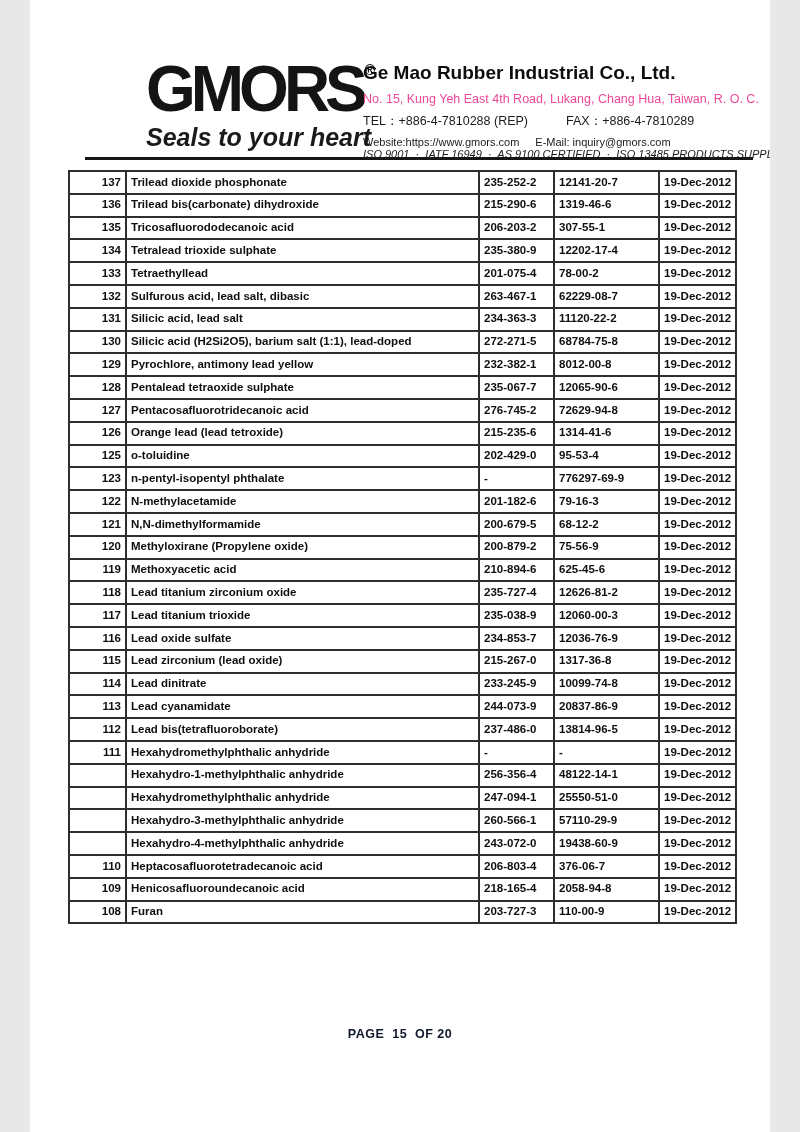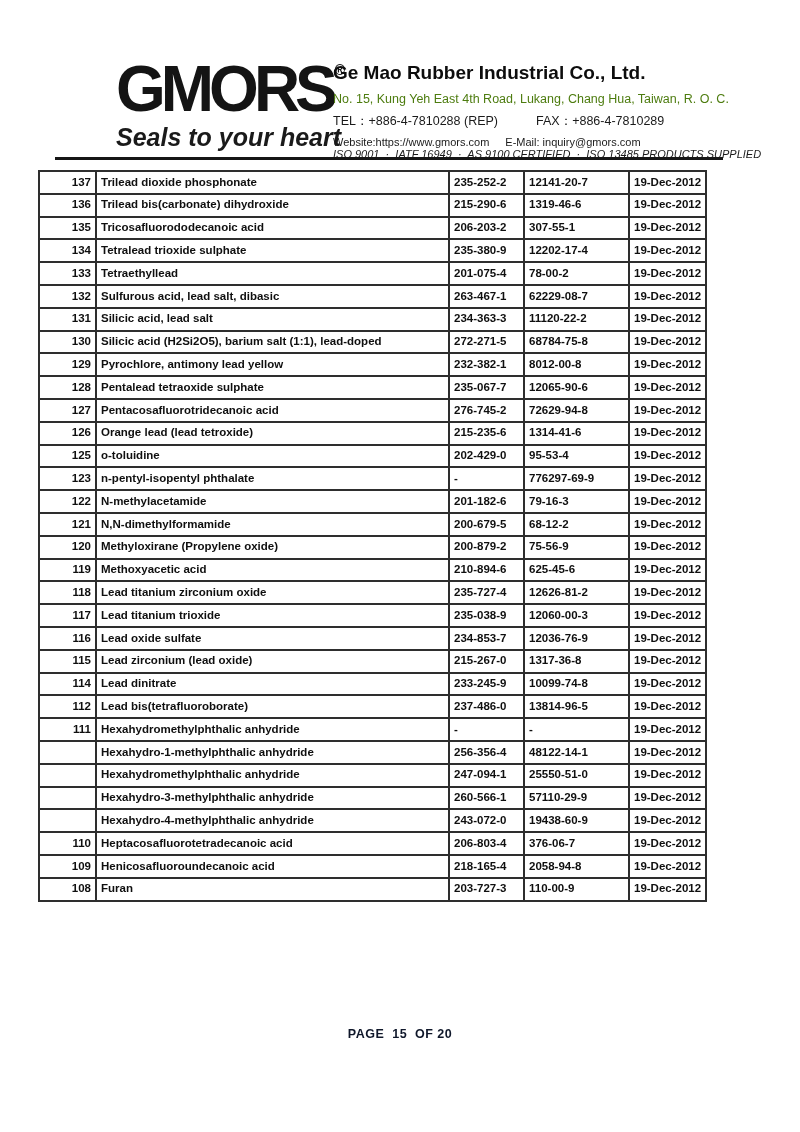--- a/index.html
+++ b/index.html
@@ -1,18 +1,18 @@
 <!DOCTYPE html>
 <html><head>
 <meta charset="utf-8">
 <style>
   html, body { margin: 0; padding: 0; background: #e8e8e8; }
   .page {
     position: relative;
-    width: 800px;
+    width: 740px;
     height: 1132px;
     background: #ffffff;
     font-family: "Liberation Sans", sans-serif;
     color: #111;
     overflow: hidden;
     margin: 0 auto;
   }
 
   
   .logo-block { position: absolute; left: 116px; top: 60px; width: 215px; }
@@ -31,21 +31,21 @@
     font-style: italic;
     font-weight: bold;
     font-size: 25px;
     letter-spacing: 0px;
     color: #1a1a1a;
     white-space: nowrap;
   }
 
   .company-info { position: absolute; left: 333px; top: 62px; width: 400px; }
   .company-name { font-size: 19px; font-weight: bold; margin-bottom: 8px; color: #0d0d0d; }
-  .company-address { font-size: 12.5px; margin-bottom: 7px; color: #4d7c0f; }
+  .company-address { font-size: 12.5px; margin-bottom: 7px; color: #ec4899; }
   .contact-line { display: flex; column-gap: 38px; font-size: 12.5px; margin-bottom: 6px; color: #1a1a1a; }
   .web-line { display: flex; column-gap: 16px; font-size: 11px; color: #1a1a1a; }
   .cert-line { font-style: italic; font-size: 11px; white-space: pre; color: #1a1a1a; }
 
   .header-rule {
     position: absolute;
     left: 55px;
     top: 157px;
     width: 668px;
     height: 3px;
@@ -309,20 +309,27 @@
   </tr>
 
   <tr>
     <td class="col-no">114</td>
     <td class="col-name">Lead dinitrate</td>
     <td class="col-ec">233-245-9</td>
     <td class="col-cas">10099-74-8</td>
     <td class="col-date">19-Dec-2012</td>
   </tr>
 
+  <tr>
+    <td class="col-no">113</td>
+    <td class="col-name">Lead cyanamidate</td>
+    <td class="col-ec">244-073-9</td>
+    <td class="col-cas">20837-86-9</td>
+    <td class="col-date">19-Dec-2012</td>
+  </tr>
 
   <tr>
     <td class="col-no">112</td>
     <td class="col-name">Lead bis(tetrafluoroborate)</td>
     <td class="col-ec">237-486-0</td>
     <td class="col-cas">13814-96-5</td>
     <td class="col-date">19-Dec-2012</td>
   </tr>
 
   <tr>

